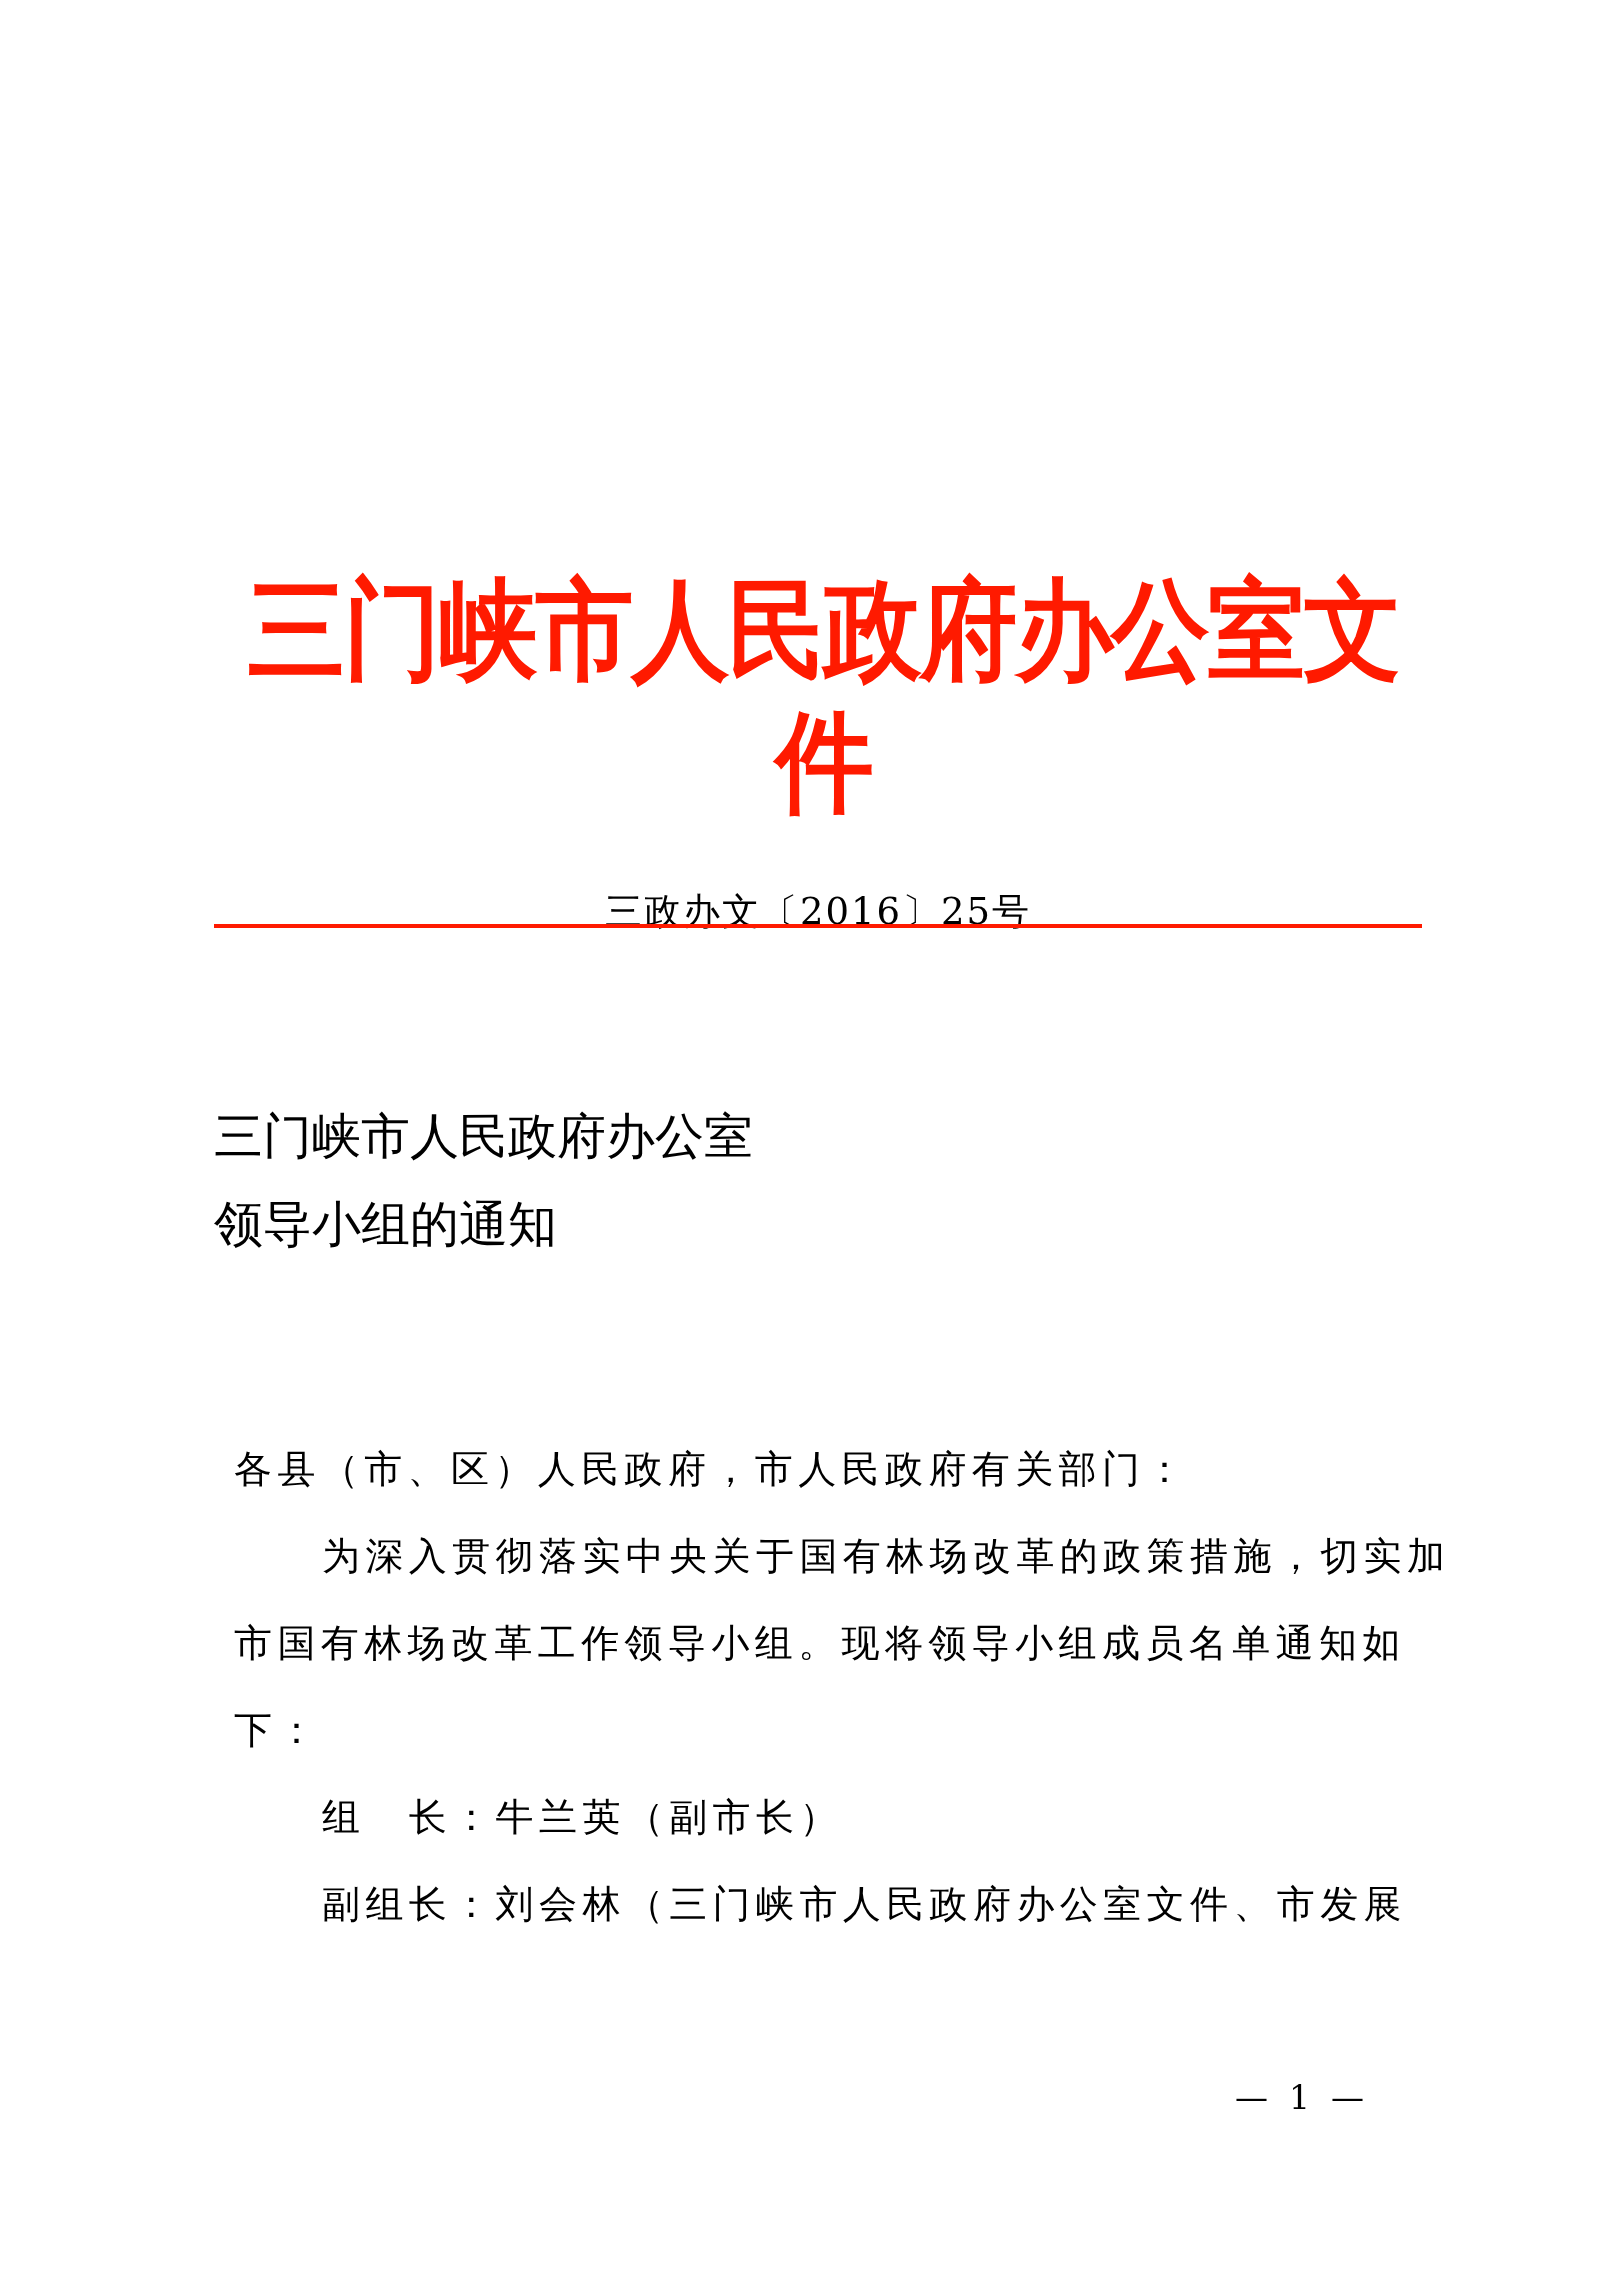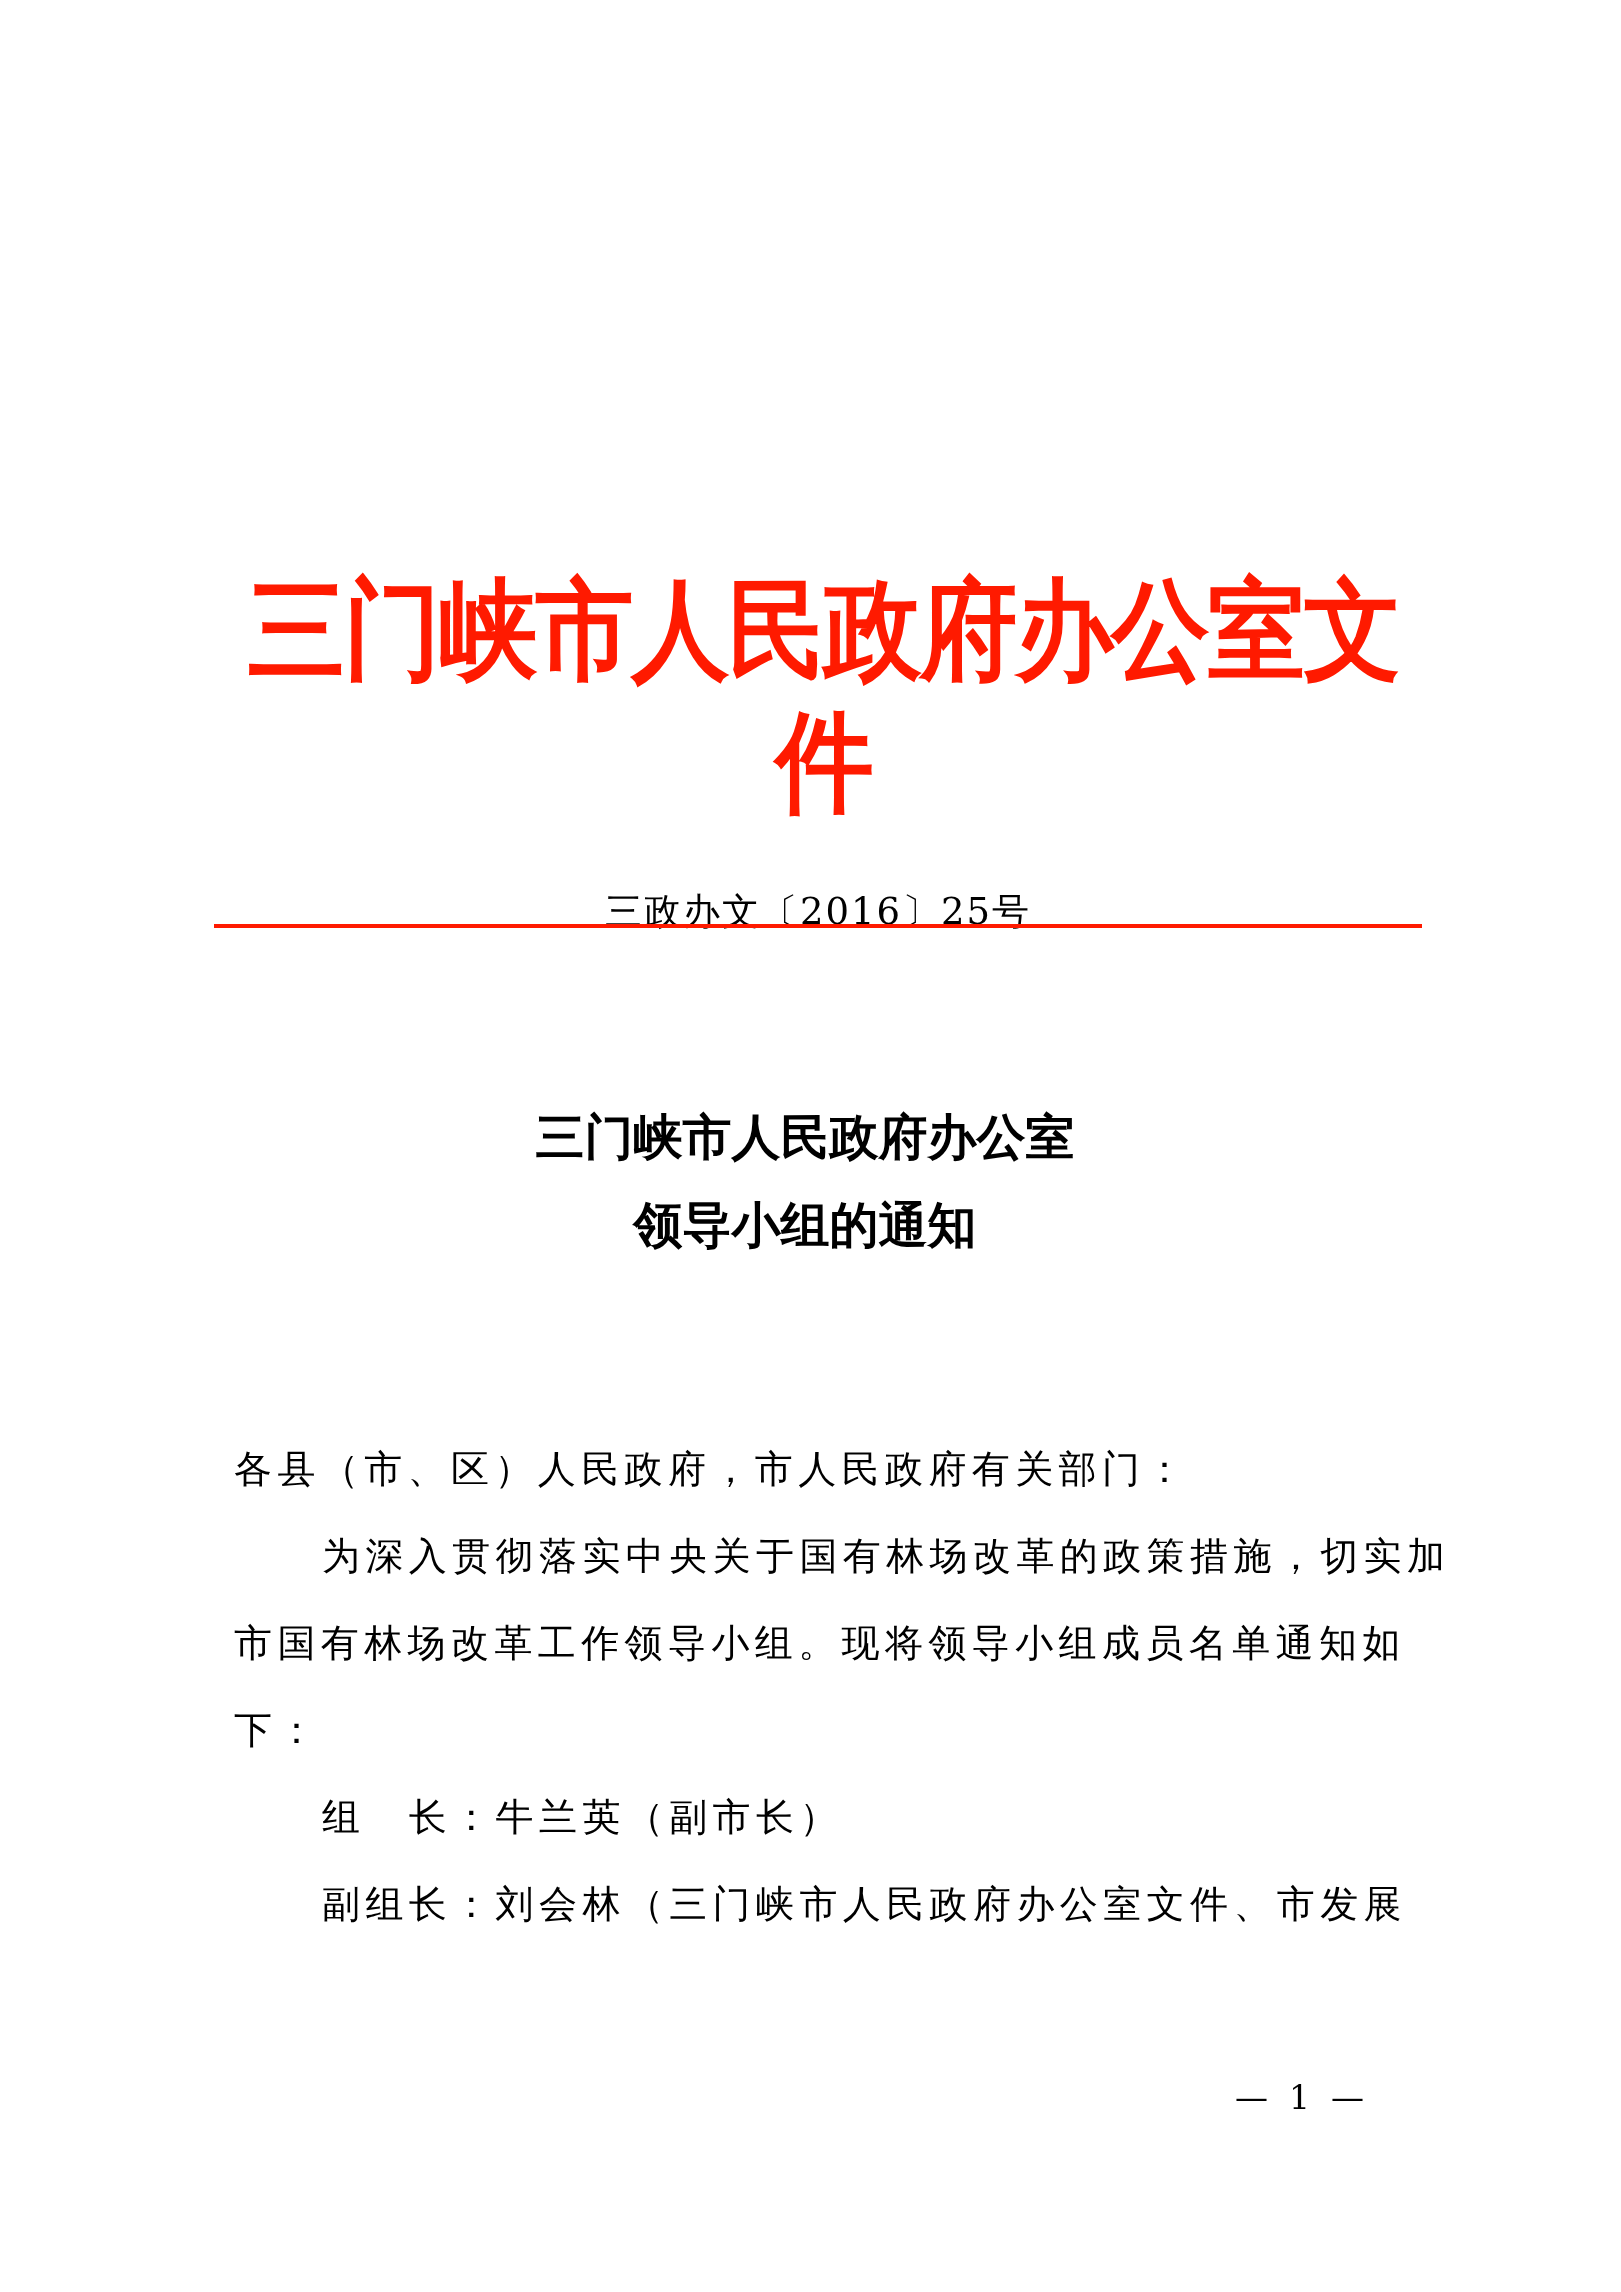--- a/index.html
+++ b/index.html
@@ -49,26 +49,26 @@
       position: absolute;
       left: 214px;
       top: 924px;
       width: 1208px;
       height: 3.9px;
       background: #ff1a00;
     }
 
     .title {
       position: absolute;
-      left: 201px;
+      left: 214px;
       top: 1093px;
       width: 1208px;
-      text-align: center;
+      text-align: left;
       font-size: 49px;
-      font-weight: bold;
+      font-weight: normal;
       line-height: 88px;
     }
     .title div { white-space: nowrap; }
 
     .body-text {
       position: absolute;
       left: 214px;
       top: 1426px;
       width: 1211px;
       font-size: 38px;

